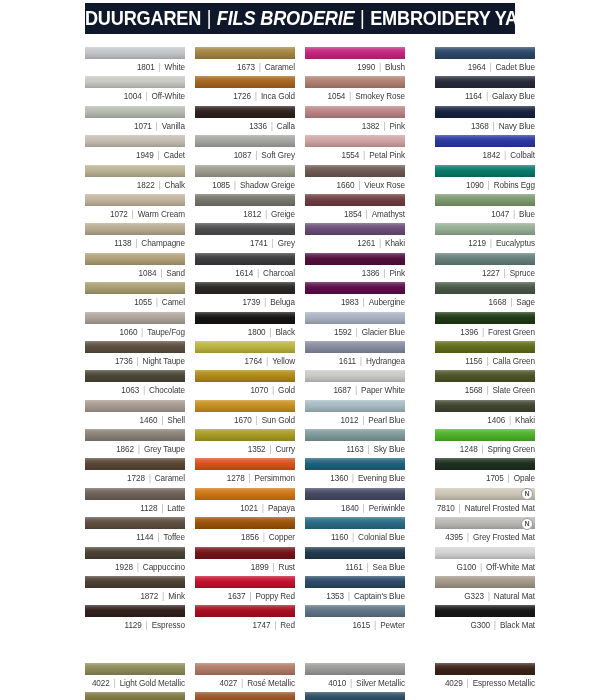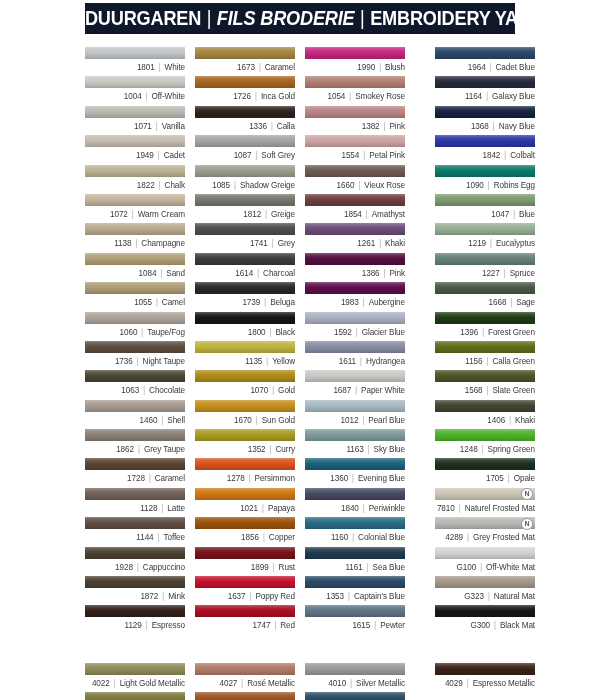--- a/index.html
+++ b/index.html
@@ -408,21 +408,21 @@
           <div class="swatch-bar" style="background: rgb(22, 20, 19);"></div>
           <div class="swatch-label">
             <span class="swatch-code">1800</span>
             <span class="swatch-div">|</span>
             <span class="swatch-name">Black</span>
           </div>
         </div>
         <div class="swatch-cell">
           <div class="swatch-bar" style="background: rgb(189, 180, 63);"></div>
           <div class="swatch-label">
-            <span class="swatch-code">1135</span>
+            <span class="swatch-code">1764</span>
             <span class="swatch-div">|</span>
             <span class="swatch-name">Yellow</span>
           </div>
         </div>
         <div class="swatch-cell">
           <div class="swatch-bar" style="background: rgb(176, 138, 22);"></div>
           <div class="swatch-label">
             <span class="swatch-code">1070</span>
             <span class="swatch-div">|</span>
             <span class="swatch-name">Gold</span>
@@ -804,21 +804,21 @@
           <div class="swatch-label">
             <span class="swatch-code">7810</span>
             <span class="swatch-div">|</span>
             <span class="swatch-name">Naturel Frosted Mat</span>
           </div>
         </div>
         <div class="swatch-cell">
           <div class="badge-n">N</div>
           <div class="swatch-bar" style="background: rgb(185, 184, 180);"></div>
           <div class="swatch-label">
-            <span class="swatch-code">4289</span>
+            <span class="swatch-code">4395</span>
             <span class="swatch-div">|</span>
             <span class="swatch-name">Grey Frosted Mat</span>
           </div>
         </div>
         <div class="swatch-cell">
           <div class="swatch-bar" style="background: rgb(211, 211, 211);"></div>
           <div class="swatch-label">
             <span class="swatch-code">G100</span>
             <span class="swatch-div">|</span>
             <span class="swatch-name">Off-White Mat</span>

